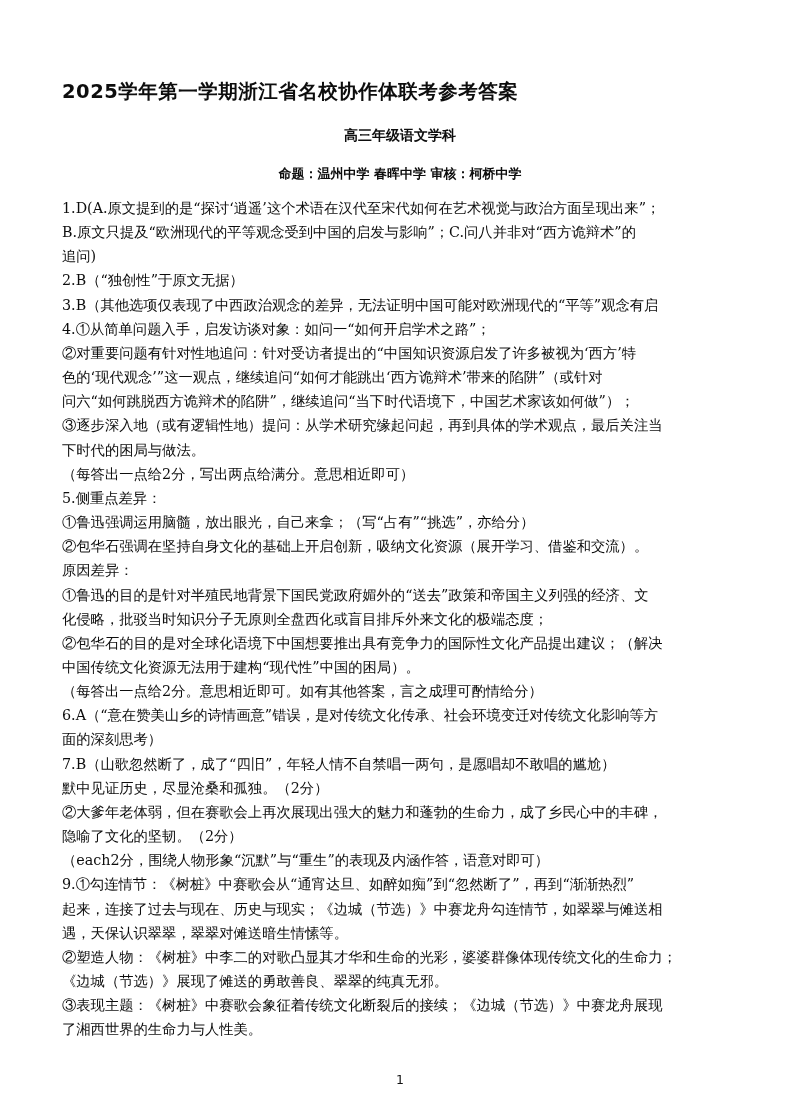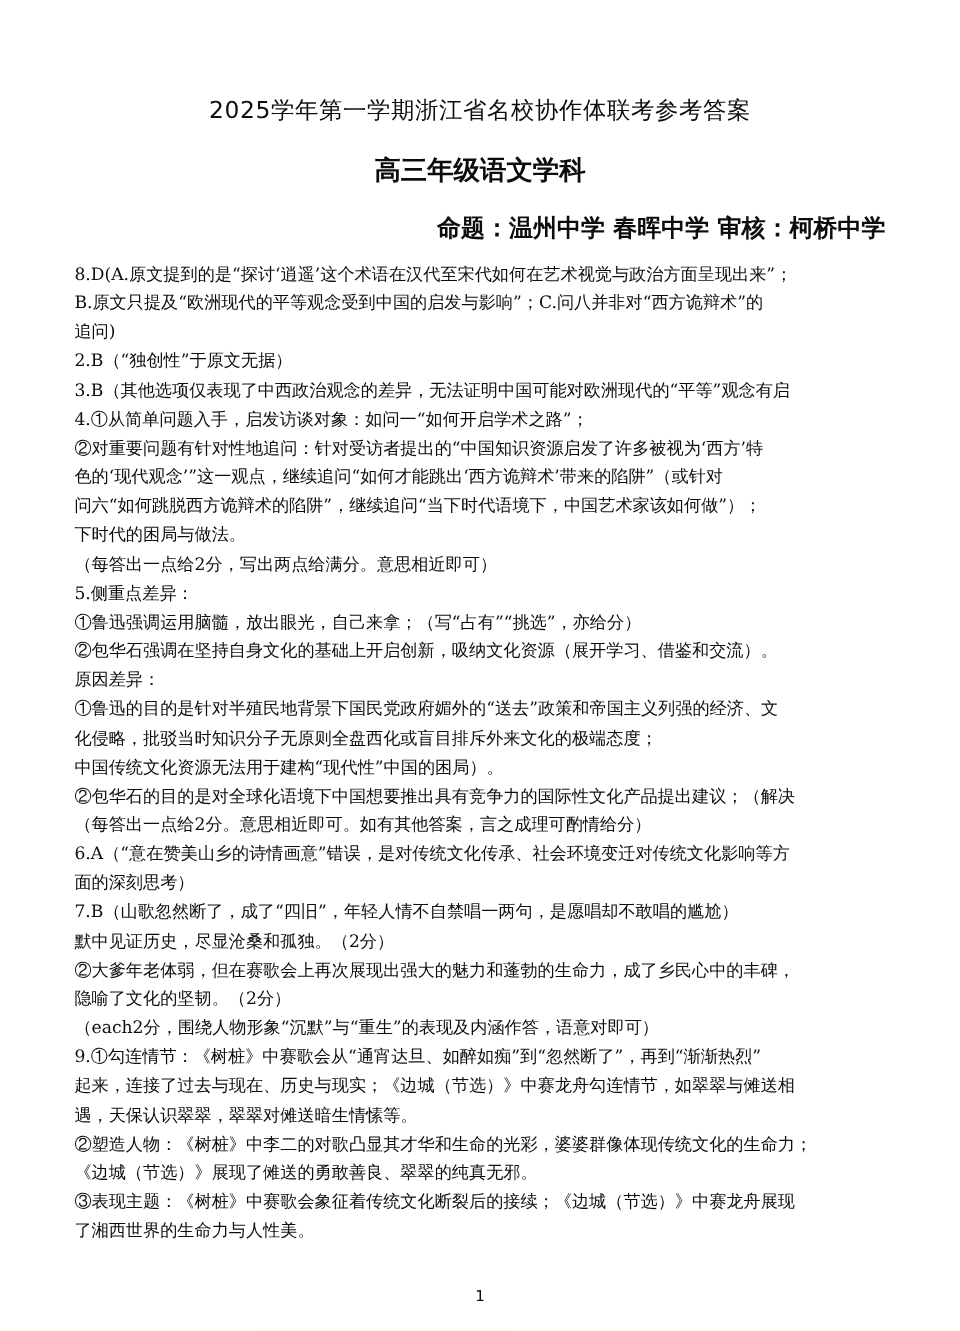--- a/index.html
+++ b/index.html
@@ -13,37 +13,37 @@
     background: #ffffff;
     margin: 0 auto;
     position: relative;
     box-sizing: border-box;
     padding: 60px 62px 40px 62px;
     font-family: "DejaVu Serif", "Liberation Serif", serif;
     color: #0d0d0d;
     overflow: hidden;
   }
   .doc-title {
-    text-align: center;
+    text-align: left;
     font-size: 19.5px;
-    font-weight: normal;
+    font-weight: bold;
     letter-spacing: 0.5px;
     margin: 18px 0 0 0;
     font-family: "DejaVu Sans", "Liberation Sans", sans-serif;
   }
   .doc-subtitle {
     text-align: center;
-    font-size: 22px;
+    font-size: 14px;
     font-weight: bold;
     margin: 22px 0 0 0;
     font-family: "DejaVu Sans", "Liberation Sans", sans-serif;
   }
   .doc-byline {
-    text-align: right;
-    font-size: 20px;
+    text-align: center;
+    font-size: 13px;
     font-weight: bold;
     margin: 20px 0 14px 0;
     font-family: "DejaVu Sans", "Liberation Sans", sans-serif;
   }
   .body-text {
     font-size: 14.3px;
     line-height: 1.62;
     text-align: justify;
     text-justify: inter-ideograph;
   }
@@ -66,39 +66,40 @@
 </head>
 <body>
 
 <div class="page">
 
   <div class="doc-title">2025学年第一学期浙江省名校协作体联考参考答案</div>
   <div class="doc-subtitle">高三年级语文学科</div>
   <div class="doc-byline">命题：温州中学 春晖中学 审核：柯桥中学</div>
 
   <div class="body-text" id="body-text">
-      <p>8.D(A.原文提到的是“探讨‘逍遥’这个术语在汉代至宋代如何在艺术视觉与政治方面呈现出来”；</p>
+      <p>1.D(A.原文提到的是“探讨‘逍遥’这个术语在汉代至宋代如何在艺术视觉与政治方面呈现出来”；</p>
       <p>B.原文只提及“欧洲现代的平等观念受到中国的启发与影响”；C.问八并非对“西方诡辩术”的</p>
       <p>追问)</p>
       <p>2.B（“独创性”于原文无据）</p>
       <p>3.B（其他选项仅表现了中西政治观念的差异，无法证明中国可能对欧洲现代的“平等”观念有启</p>
       <p>4.①从简单问题入手，启发访谈对象：如问一“如何开启学术之路”；</p>
       <p>②对重要问题有针对性地追问：针对受访者提出的“中国知识资源启发了许多被视为‘西方’特</p>
       <p>色的‘现代观念’”这一观点，继续追问“如何才能跳出‘西方诡辩术’带来的陷阱”（或针对</p>
       <p>问六“如何跳脱西方诡辩术的陷阱”，继续追问“当下时代语境下，中国艺术家该如何做”）；</p>
+      <p>③逐步深入地（或有逻辑性地）提问：从学术研究缘起问起，再到具体的学术观点，最后关注当</p>
       <p>下时代的困局与做法。</p>
       <p>（每答出一点给2分，写出两点给满分。意思相近即可）</p>
       <p>5.侧重点差异：</p>
       <p>①鲁迅强调运用脑髓，放出眼光，自己来拿；（写“占有”“挑选”，亦给分）</p>
       <p>②包华石强调在坚持自身文化的基础上开启创新，吸纳文化资源（展开学习、借鉴和交流）。</p>
       <p>原因差异：</p>
       <p>①鲁迅的目的是针对半殖民地背景下国民党政府媚外的“送去”政策和帝国主义列强的经济、文</p>
       <p>化侵略，批驳当时知识分子无原则全盘西化或盲目排斥外来文化的极端态度；</p>
+      <p>②包华石的目的是对全球化语境下中国想要推出具有竞争力的国际性文化产品提出建议；（解决</p>
       <p>中国传统文化资源无法用于建构“现代性”中国的困局）。</p>
-      <p>②包华石的目的是对全球化语境下中国想要推出具有竞争力的国际性文化产品提出建议；（解决</p>
       <p>（每答出一点给2分。意思相近即可。如有其他答案，言之成理可酌情给分）</p>
       <p>6.A（“意在赞美山乡的诗情画意”错误，是对传统文化传承、社会环境变迁对传统文化影响等方</p>
       <p>面的深刻思考）</p>
       <p>7.B（山歌忽然断了，成了“四旧”，年轻人情不自禁唱一两句，是愿唱却不敢唱的尴尬）</p>
       <p>默中见证历史，尽显沧桑和孤独。（2分）</p>
       <p>②大爹年老体弱，但在赛歌会上再次展现出强大的魅力和蓬勃的生命力，成了乡民心中的丰碑，</p>
       <p>隐喻了文化的坚韧。（2分）</p>
       <p>（each2分，围绕人物形象“沉默”与“重生”的表现及内涵作答，语意对即可）</p>
       <p>9.①勾连情节：《树桩》中赛歌会从“通宵达旦、如醉如痴”到“忽然断了”，再到“渐渐热烈”</p>
       <p>起来，连接了过去与现在、历史与现实；《边城（节选）》中赛龙舟勾连情节，如翠翠与傩送相</p>

